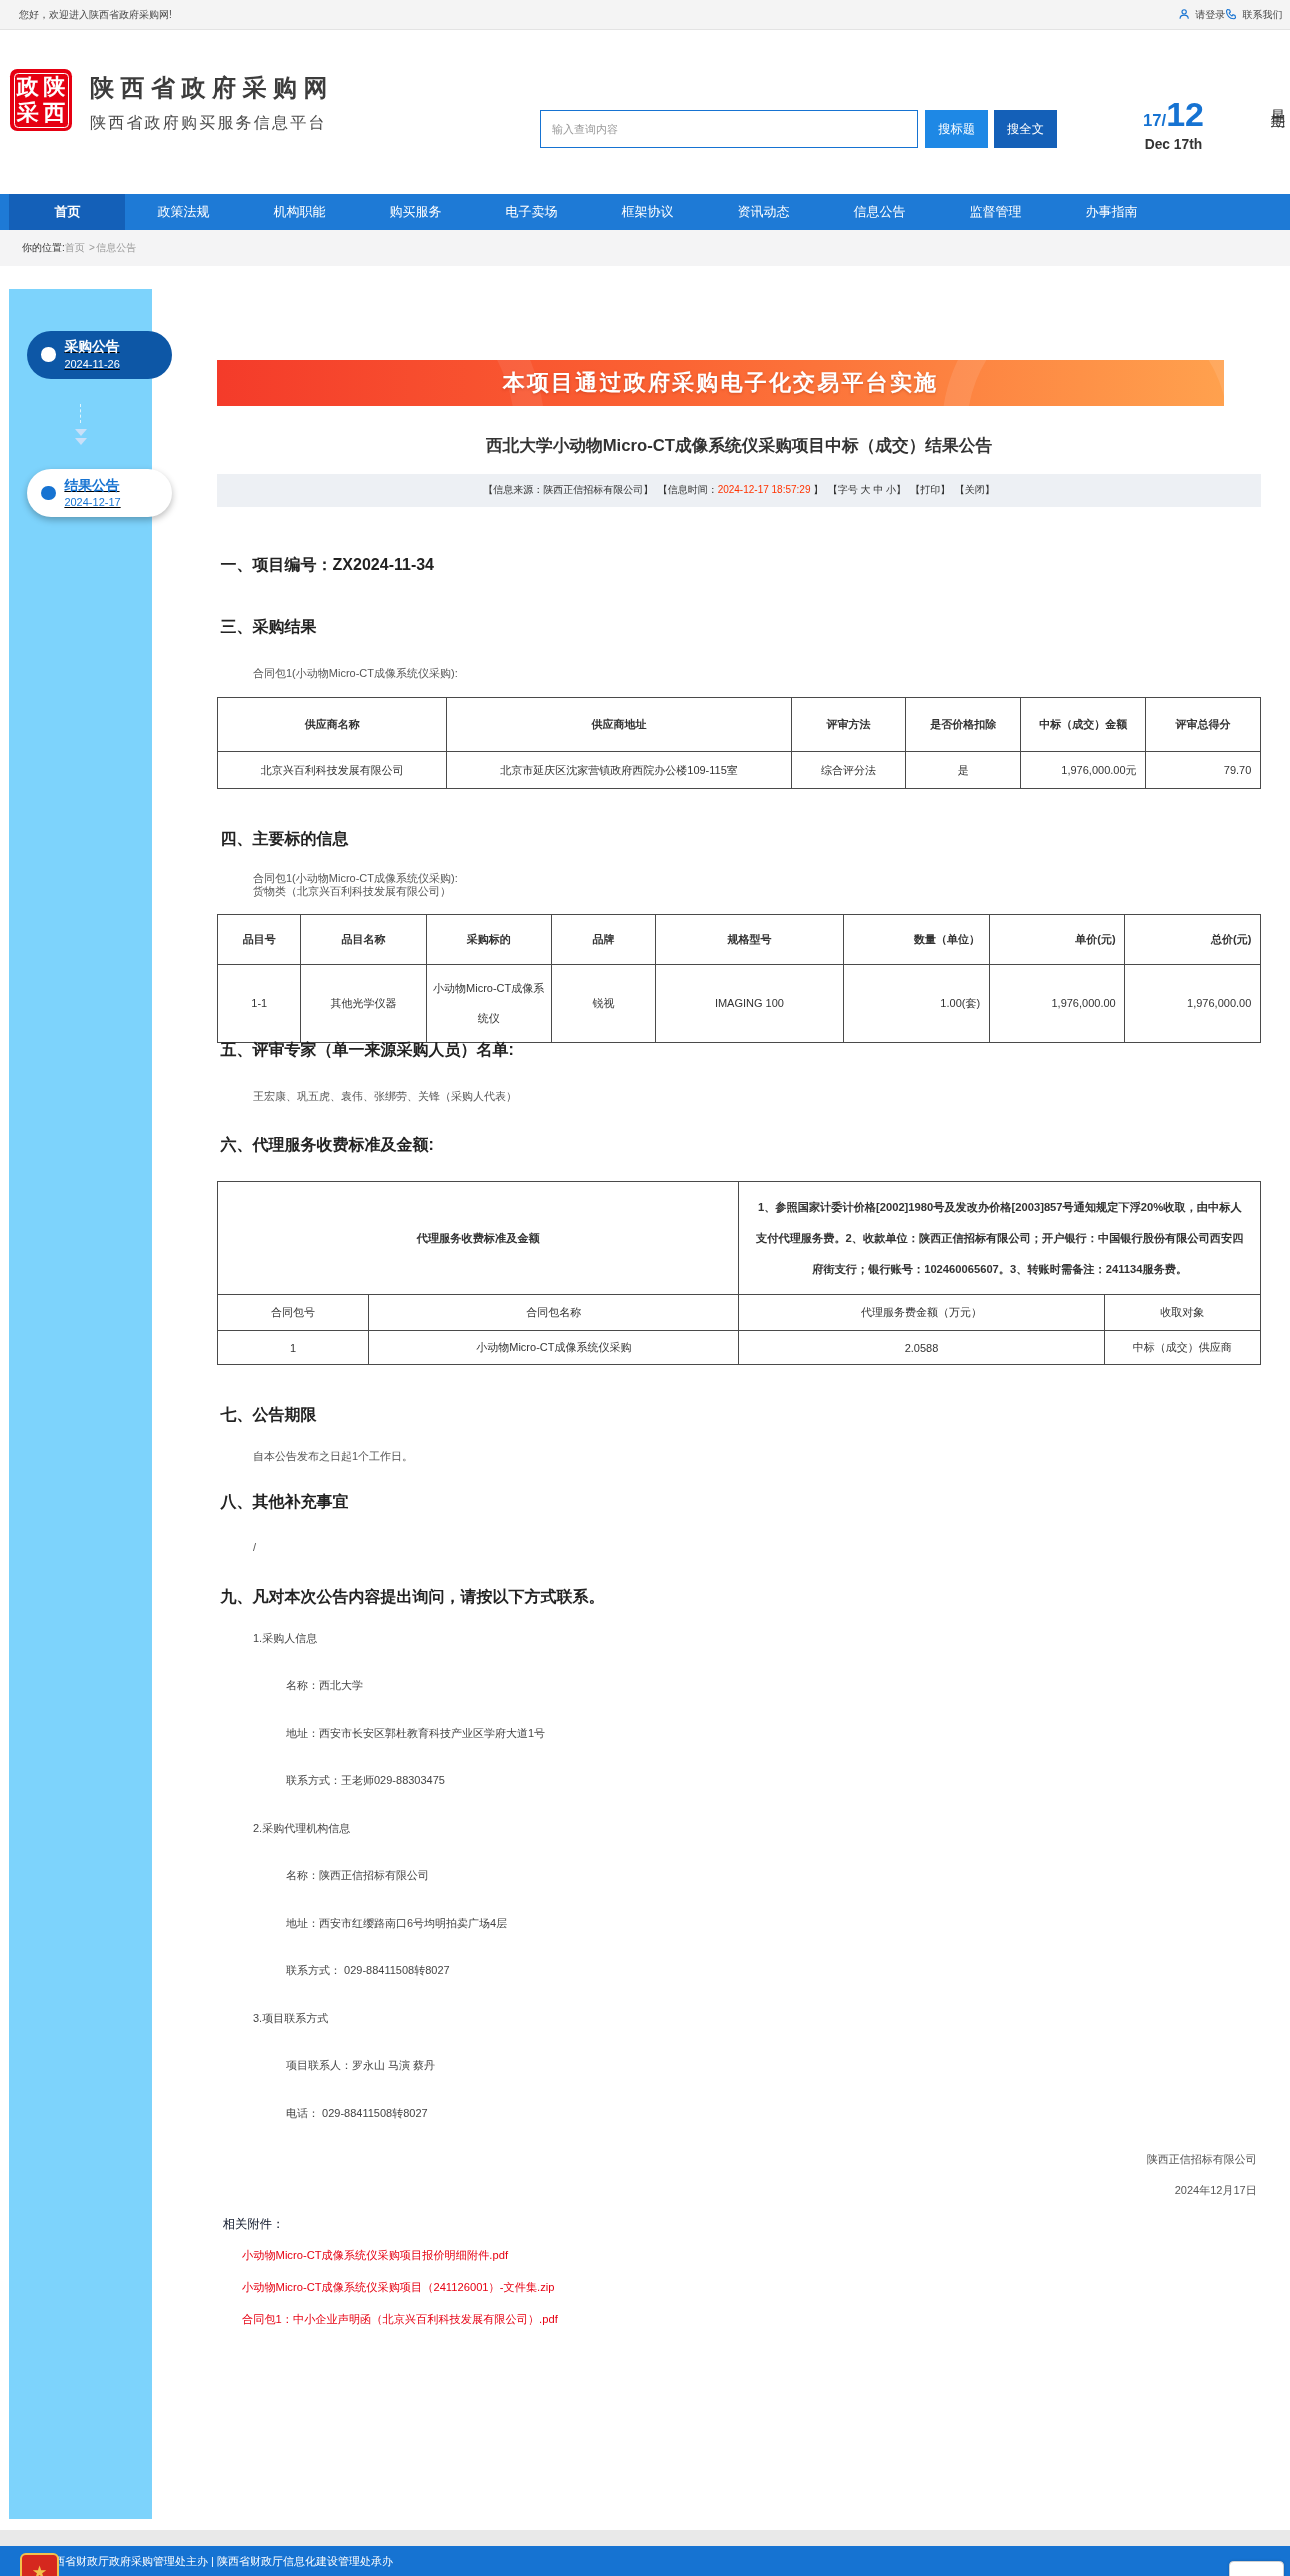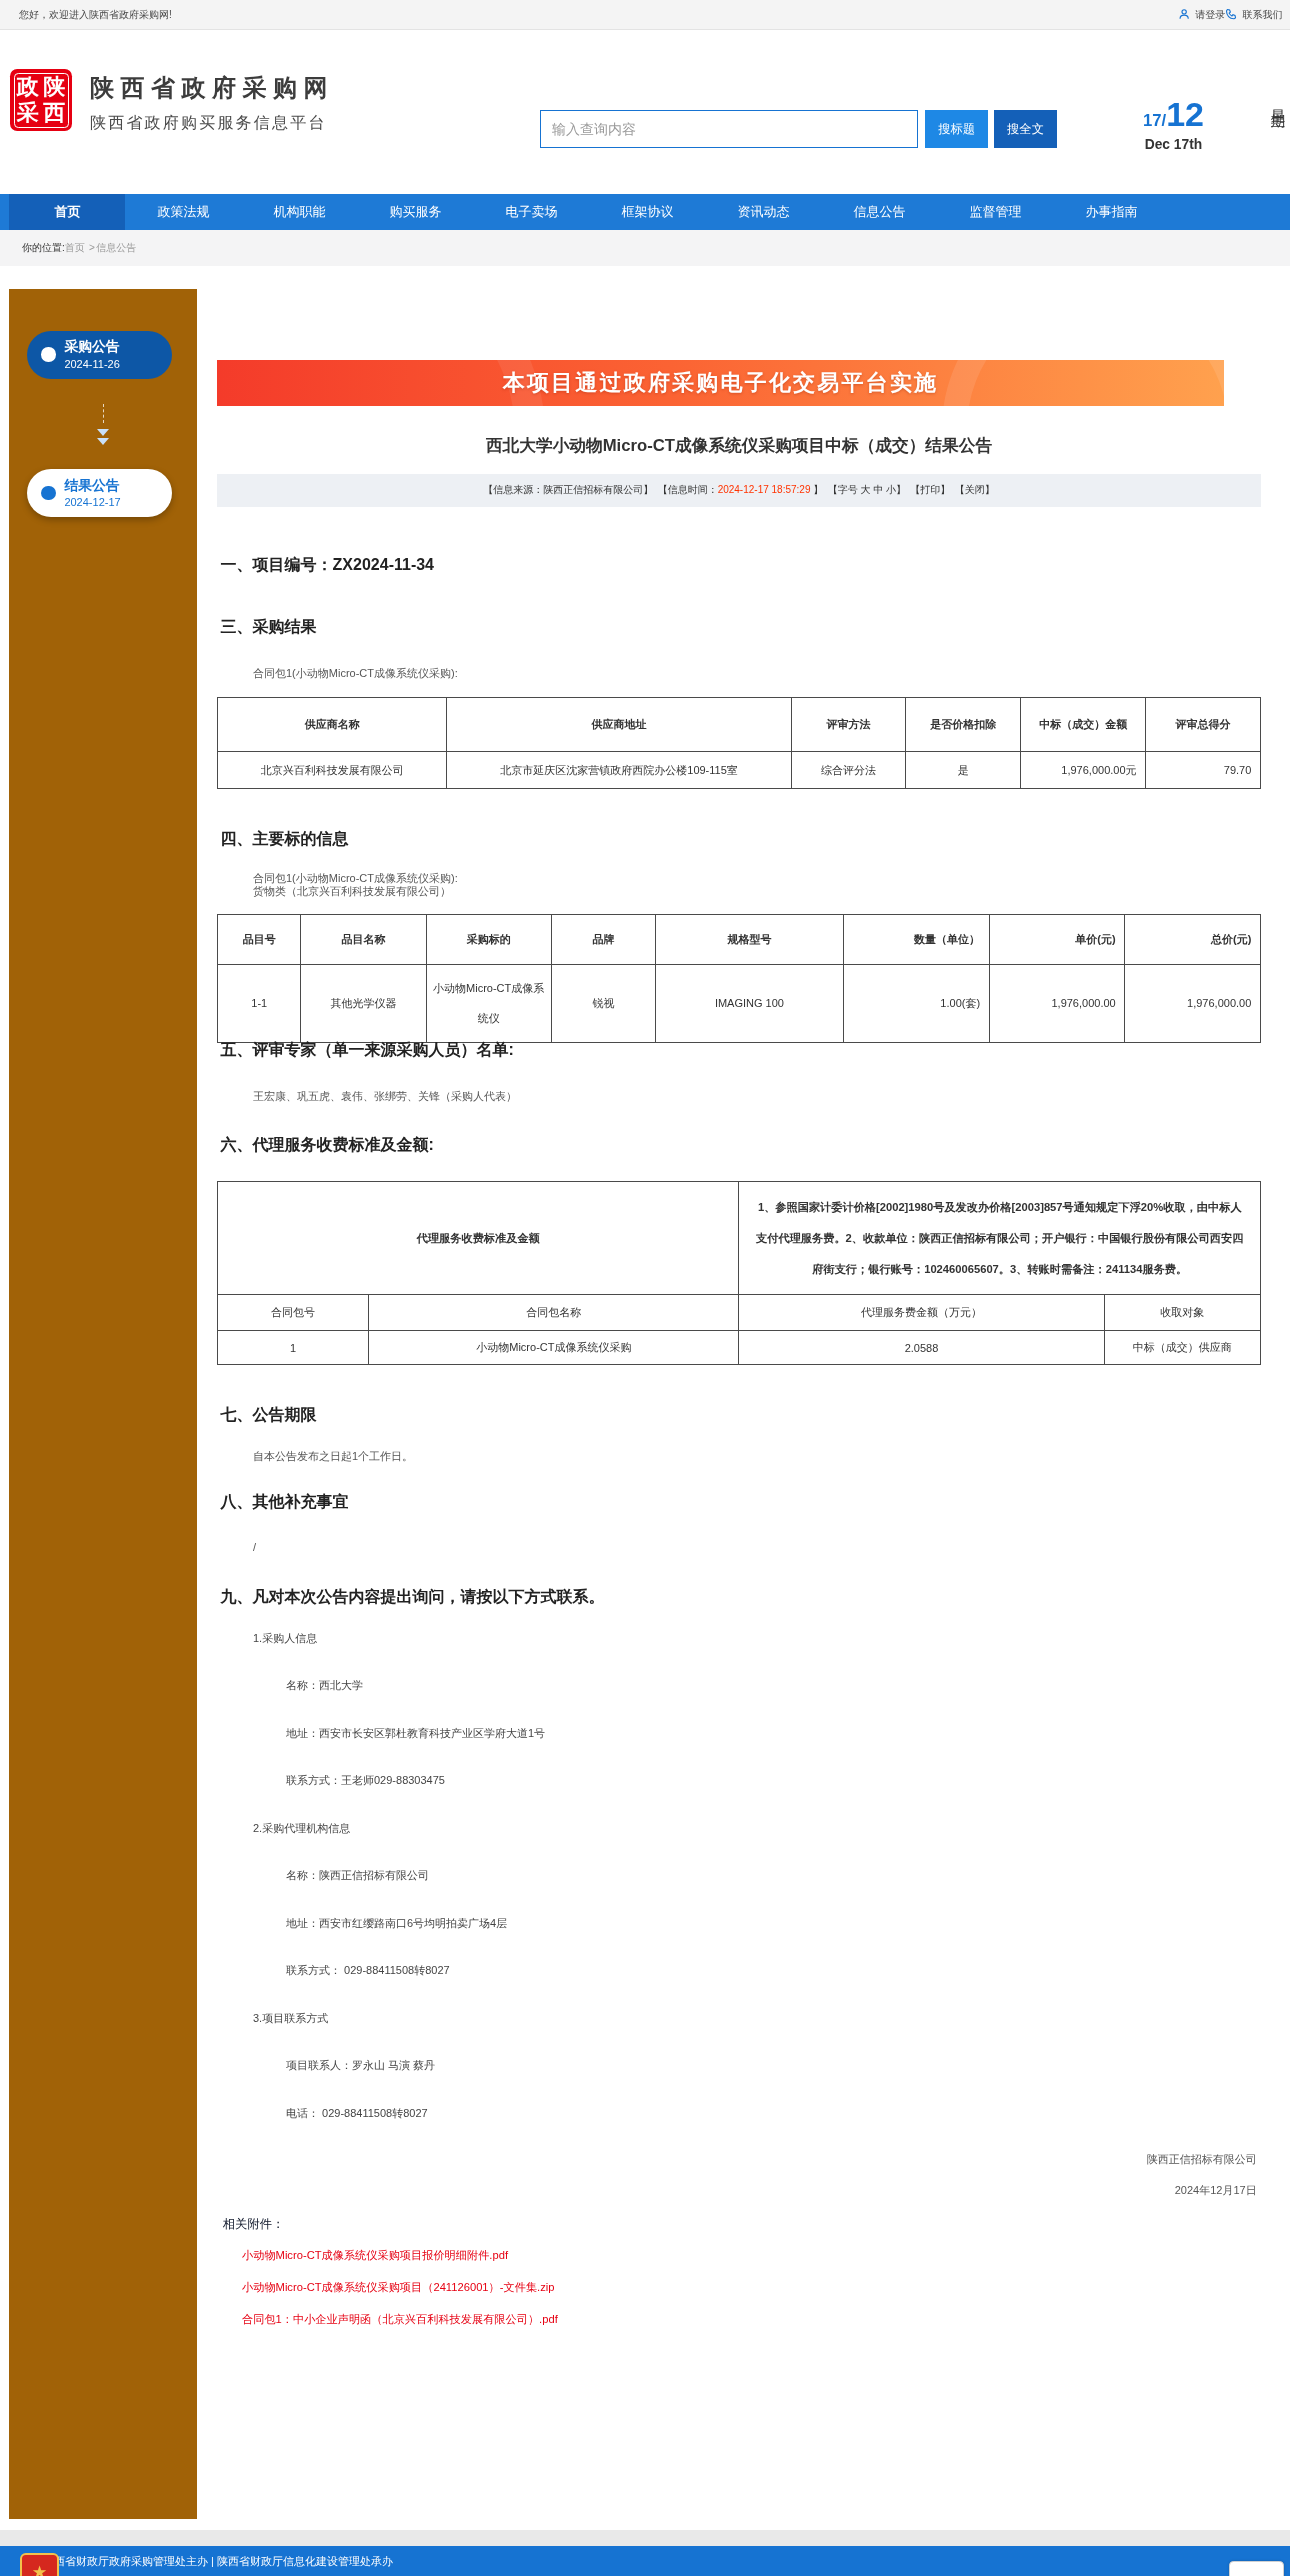--- a/index.html
+++ b/index.html
@@ -21,21 +21,21 @@
           background:#e60012; border-radius:7.2px; display:flex; align-items:center; justify-content:center; }
   .logo-inner { width:55px; height:55px; border:1.4px solid #fff; border-radius:4.3px;
                 display:grid; grid-template-columns:1fr 1fr; align-content:center;
                 color:#fff; font-weight:700; font-size:22px; line-height:26px; text-align:center; }
   .site-titles { position:absolute; left:90px; top:42px; }
   .site-title { font-size:24px; font-weight:700; color:#3c3c3c; letter-spacing:6.5px; }
   .site-subtitle { margin-top:9.4px; font-size:16px; color:#4a4a4a; letter-spacing:2.2px; font-weight:500; }
 
   .search-area { position:absolute; left:540px; top:80px; display:flex; align-items:center; }
   .search-input { width:378px; height:38px; border:1.4px solid #1673d2; padding:16px 11px;
-                  font-size:14px; color:#333; outline:none; font-family:inherit; }
+                  font-size:11px; color:#333; outline:none; font-family:inherit; }
   .search-input::placeholder { color:#9a9a9a; }
   .search-btn { height:38px; width:63px; border:none; color:#fff; font-size:12.3px; cursor:pointer; font-family:inherit; }
   .btn-title { margin-left:7.2px; background:#1e88e5; }
   .btn-full  { margin-left:5.8px;  background:#1460b8; }
 
   .date-box { position:absolute; right:86px; top:65px; text-align:center; }
   .date-nums { color:#1673d2; font-weight:700; }
   .date-day { font-size:16.7px; }
   .date-month { font-size:34px; }
   .date-en { margin-top:2.9px; font-size:13.8px; color:#333; font-weight:700; }
@@ -49,21 +49,21 @@
 
   
   .breadcrumb { height:36px; background:#f4f4f5; line-height:36px; padding-left:22px;
                 font-size:10px; color:#333; }
   .crumb-link { color:#999; cursor:pointer; }
   .crumb-sep { color:#999; margin:0 1.4px; }
 
   
   .main { position:relative; height:2264px; background:#fff; }
 
-  .sidebar { position:absolute; left:9.4px; top:22.5px; width:188px; height:2230px; background:#a16207; }
+  .sidebar { position:absolute; left:9.4px; top:22.5px; width:143px; height:2230px; background:#7dd3fc;text-decoration:underline; }
   .side-item { display:flex; align-items:center; width:145px; height:48px;
                border-radius:24px; margin-left:18px; cursor:pointer; }
   .step1 { margin-top:42px; background:#0d57a6; color:#fff; }
   .step2 { background:#fff; color:#1673d2; box-shadow:0 2.9px 7.2px rgba(0,0,0,.28); }
   .side-dot { width:14.5px; height:14.5px; border-radius:50%; margin:0 8.7px 0 13.8px; flex:none; }
   .step1 .side-dot { background:#fff; }
   .step2 .side-dot { background:#1673d2; }
   .side-label { font-size:13.8px; font-weight:700; line-height:1.15; }
   .side-date { font-size:11px; margin-top:2.2px; }
   .flow-arrow { display:flex; flex-direction:column; align-items:center; margin-top:25px; }

